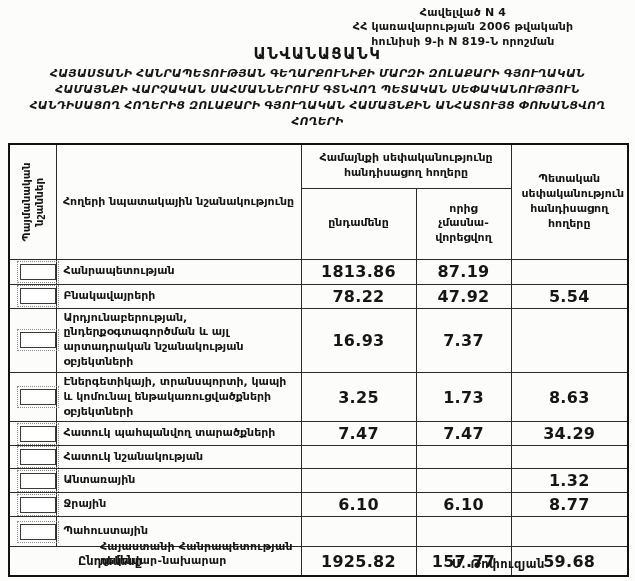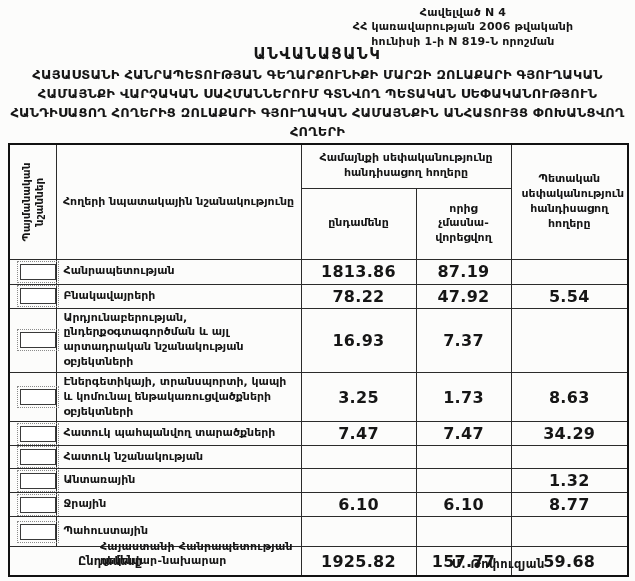--- a/index.html
+++ b/index.html
@@ -26,23 +26,24 @@
     top: 45px; left: 0;
     width: 635px;
     text-align: center;
   }
   .title-heading {
     font-size: 15px;
     letter-spacing: 1.5px;
     margin-bottom: 3px;
   }
   .title-line {
-    font-size: 13px;
+    font-size: 11px;
     line-height: 1.45;
     letter-spacing: 0.2px;
+    font-style: italic;
   }
   table.land-table {
     position: absolute;
     top: 143px; left: 8px;
     width: 619px;
     border-collapse: collapse;
     table-layout: fixed;
     font-size: 11px;
   }
   .land-table th, .land-table td {
@@ -120,21 +121,21 @@
     font-size: 11.5px;
     letter-spacing: 0.4px;
   }
 </style>
 </head>
 <body>
 
 <div class="annex">
   <div class="annex-line">Հավելված N 4</div>
   <div class="annex-line">ՀՀ կառավարության 2006 թվականի</div>
-  <div class="annex-line">հունիսի 1-ի N 819-Ն որոշման</div>
+  <div class="annex-line">հունիսի 9-ի N 819-Ն որոշման</div>
 </div>
 
 <div class="title-block">
   <div class="title-heading">ԱՆՎԱՆԱՑԱՆԿ</div>
   <div class="title-line">ՀԱՅԱՍՏԱՆԻ ՀԱՆՐԱՊԵՏՈՒԹՅԱՆ ԳԵՂԱՐՔՈՒՆԻՔԻ ՄԱՐԶԻ ԶՈԼԱՔԱՐԻ ԳՅՈՒՂԱԿԱՆ</div>
   <div class="title-line">ՀԱՄԱՅՆՔԻ ՎԱՐՉԱԿԱՆ ՍԱՀՄԱՆՆԵՐՈՒՄ ԳՏՆՎՈՂ ՊԵՏԱԿԱՆ ՍԵՓԱԿԱՆՈՒԹՅՈՒՆ</div>
   <div class="title-line">ՀԱՆԴԻՍԱՑՈՂ ՀՈՂԵՐԻՑ ԶՈԼԱՔԱՐԻ ԳՅՈՒՂԱԿԱՆ ՀԱՄԱՅՆՔԻՆ ԱՆՀԱՏՈՒՅՑ ՓՈԽԱՆՑՎՈՂ</div>
   <div class="title-line">ՀՈՂԵՐԻ</div>
 </div>
 

